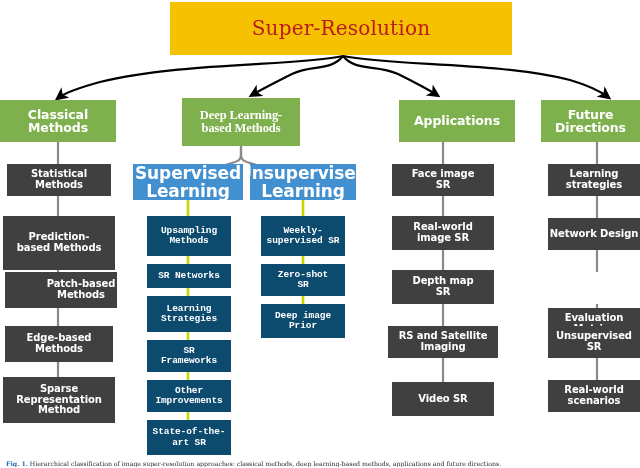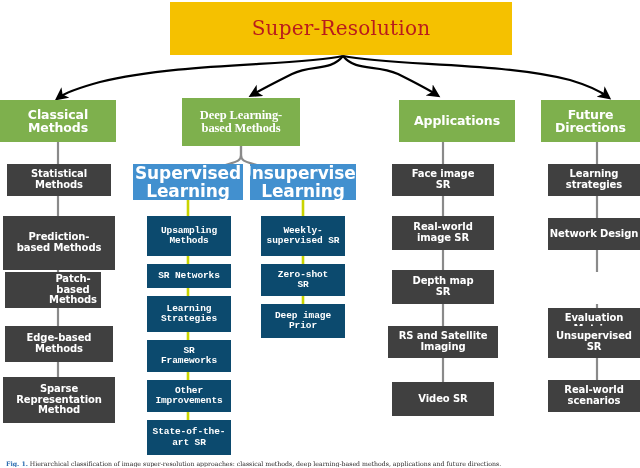--- a/index.html
+++ b/index.html
@@ -128,21 +128,21 @@
   <div class="box lvl2" style="left:133px; top:164px; width:110px; height:36px;">Supervised
 Learning</div>
 
   <div class="box lvl2" style="left:250px; top:164px; width:106px; height:36px;">Unsupervised
 Learning</div>
 
   <div class="box blue" style="left:7px; top:164px; width:104px; height:32px;">Statistical
 Methods</div>
   <div class="box blue" style="left:3px; top:216px; width:112px; height:54px;">Prediction-
 based Methods</div>
-  <div class="box blue" style="left:5px; top:272px; width:96px; height:36px;padding-left:40px;">Patch-based
+  <div class="box blue" style="left:5px; top:272px; width:112px; height:36px;padding-left:40px;">Patch-based
 Methods</div>
   <div class="box blue" style="left:5px; top:326px; width:108px; height:36px;">Edge-based
 Methods</div>
   <div class="box blue" style="left:3px; top:377px; width:112px; height:46px;">Sparse
 Representation
 Method</div>
 
   <div class="box orange" style="left:147px; top:216px; width:84px; height:40px;">Upsampling
 Methods</div>
   <div class="box orange" style="left:147px; top:264px; width:84px; height:24px;">SR Networks</div>

